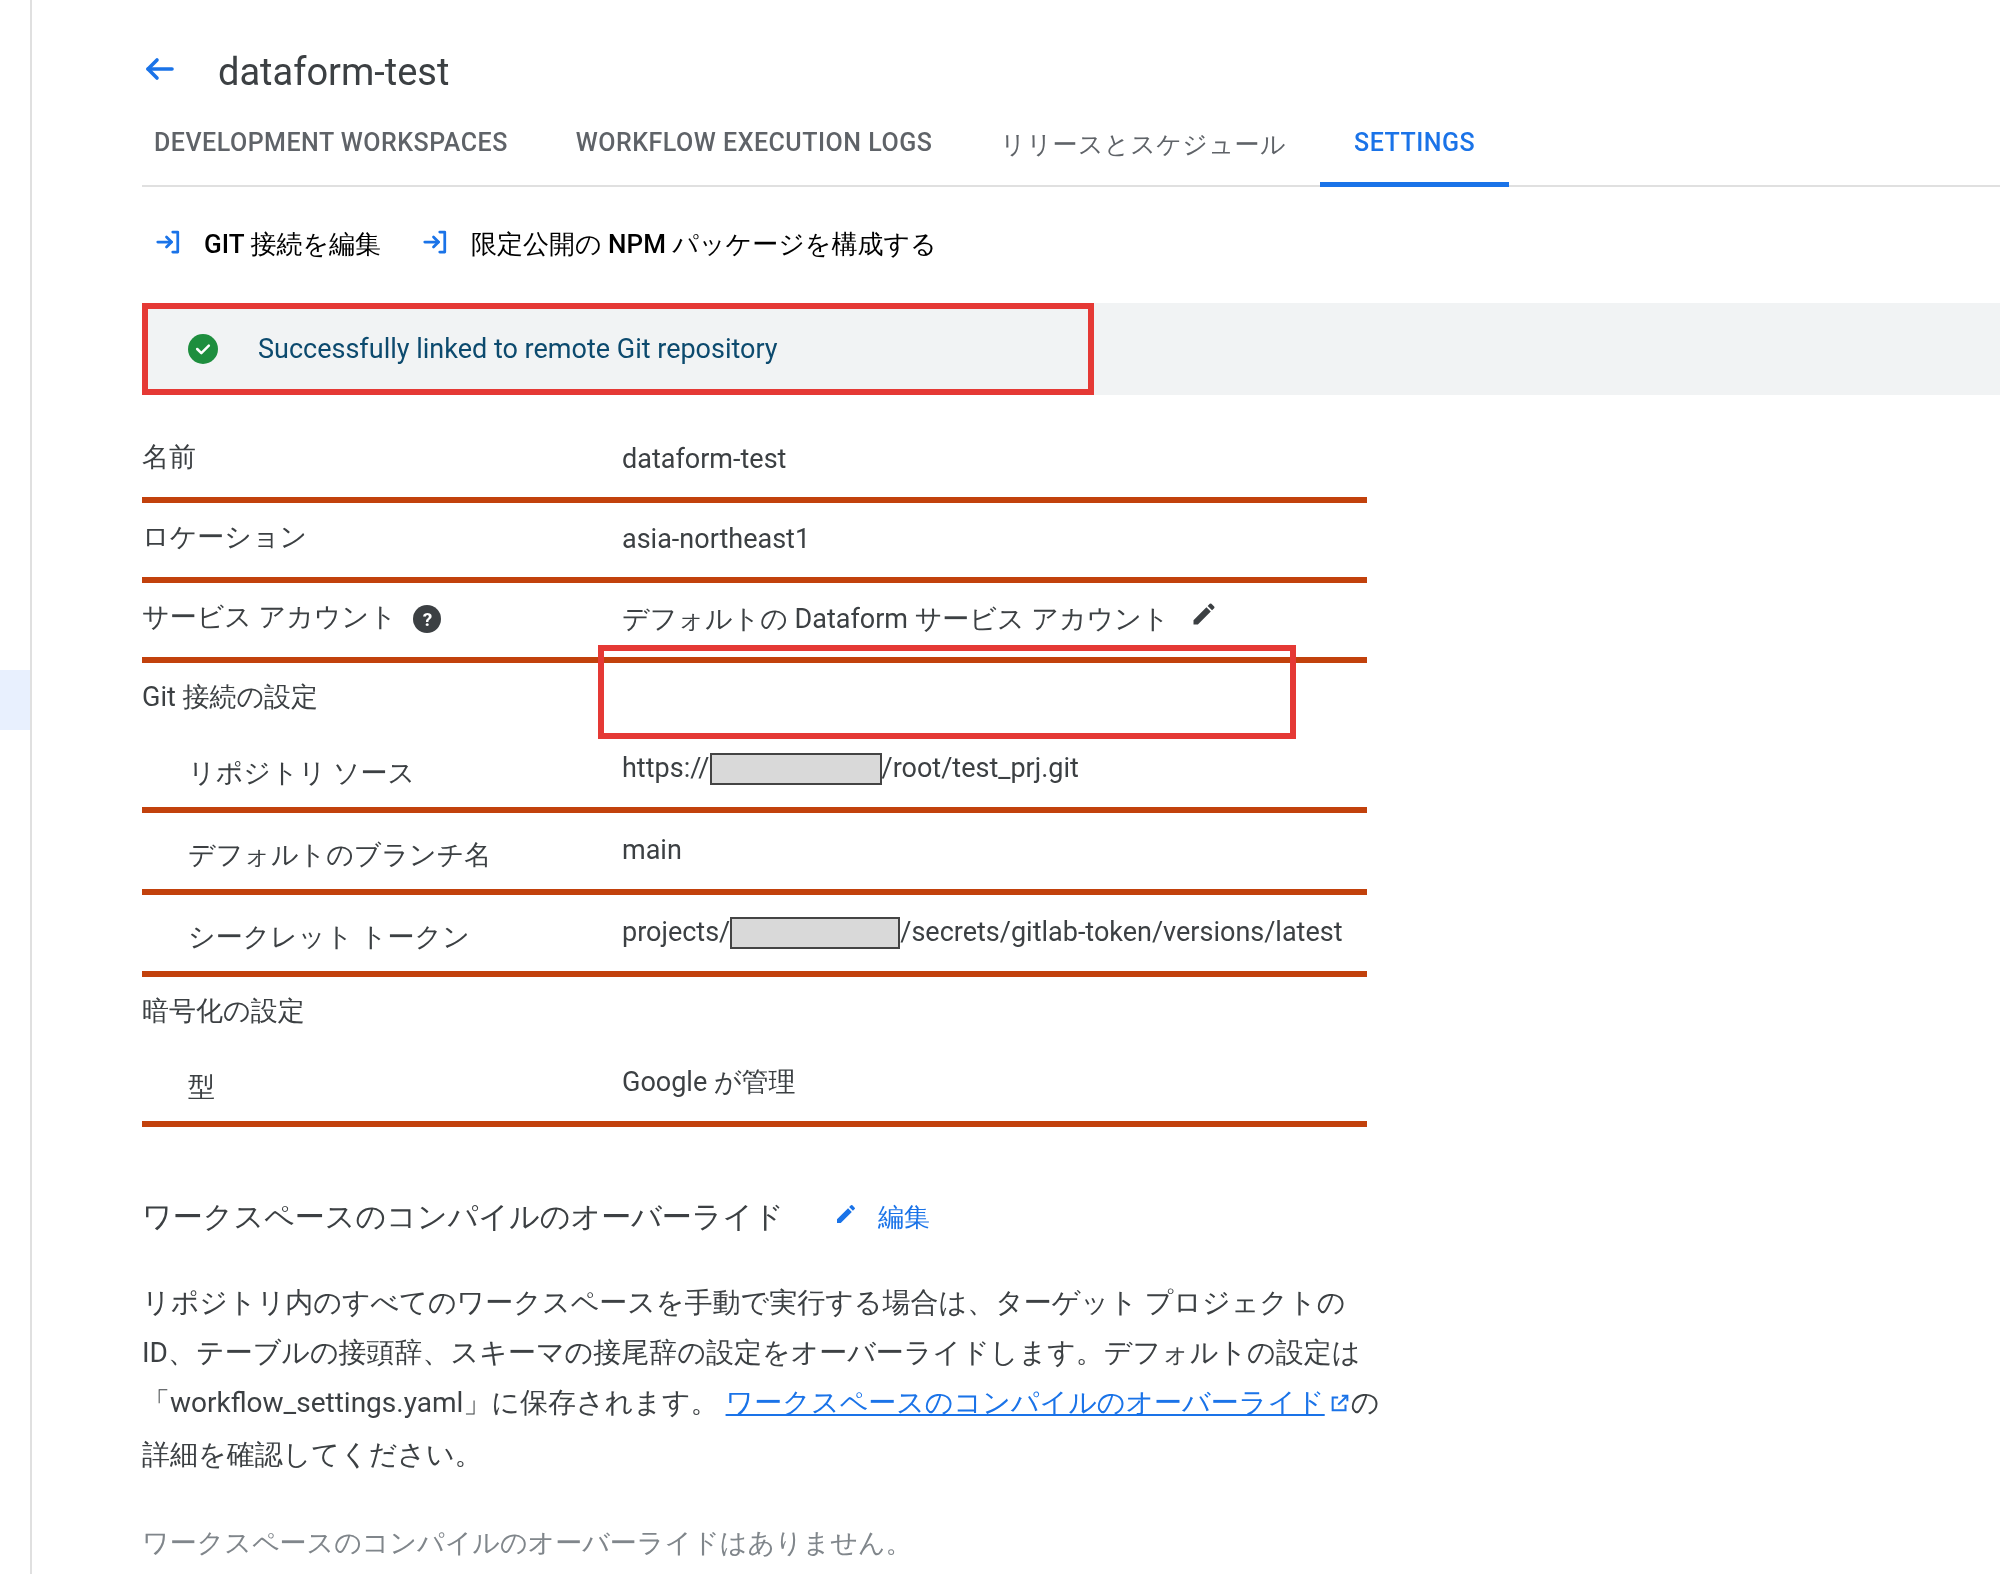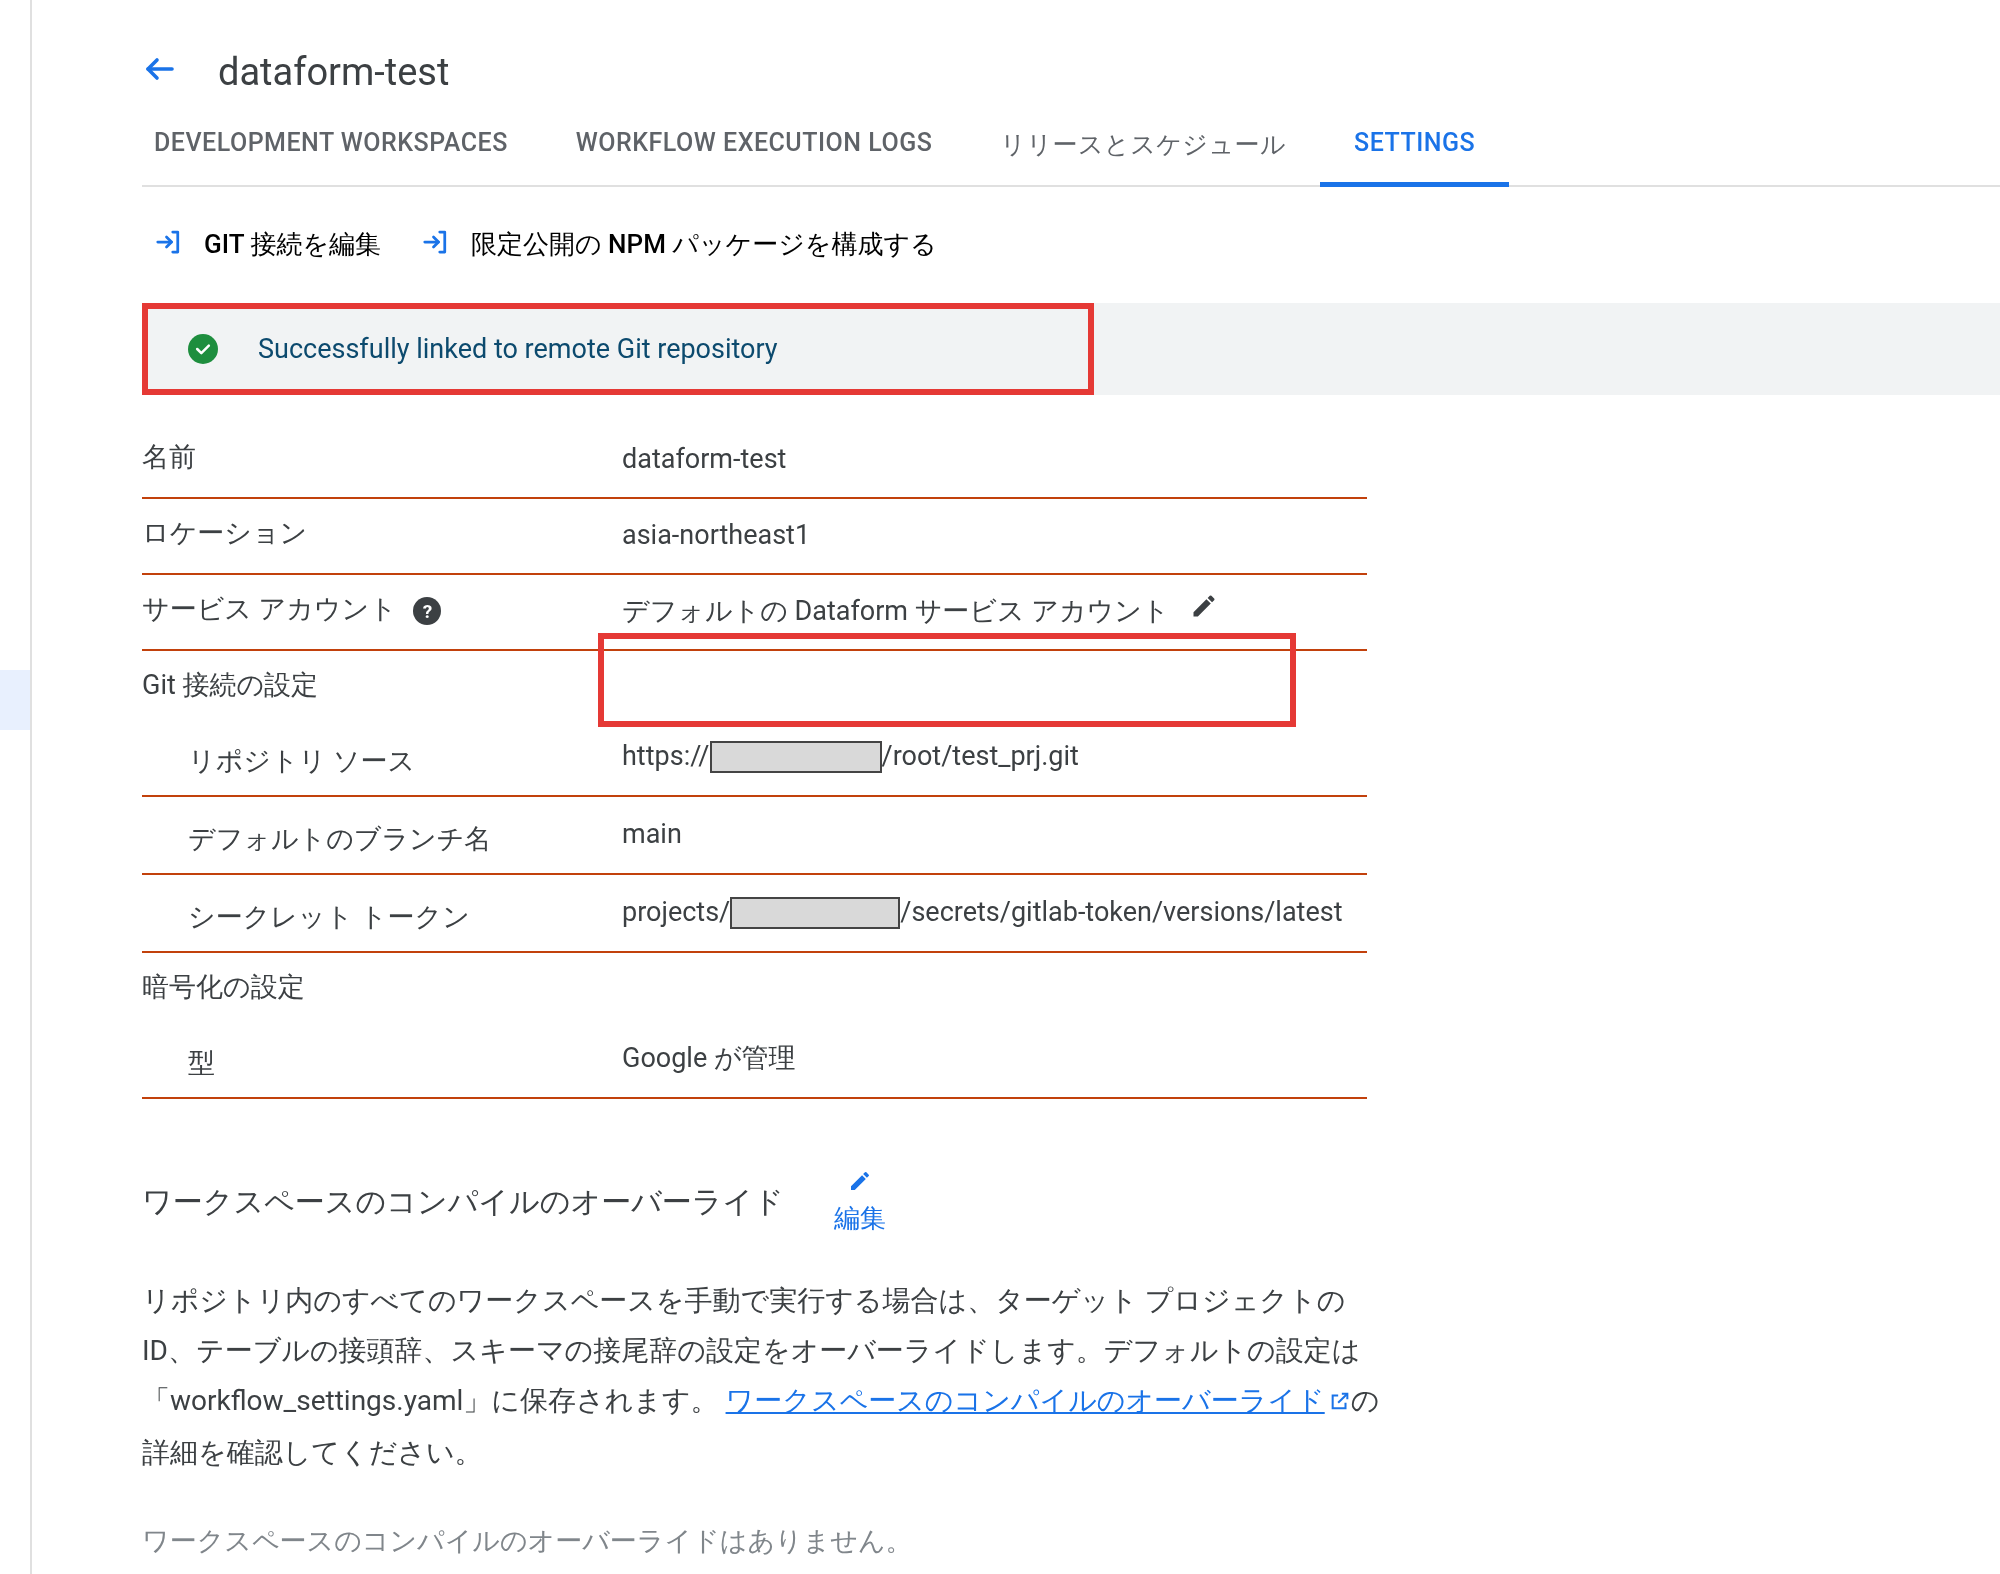--- a/index.html
+++ b/index.html
@@ -108,21 +108,21 @@
     display: flex; align-items: center; justify-content: center;
     flex-shrink: 0;
   }
   .check-circle svg { width: 20px; height: 20px; }
   .banner-text { color: #0c4a6e; font-size: 27px; }
 
   
   .settings-table { width: 1225px; }
   .row {
     display: flex;
-    border-bottom: 2px solid #c2410c;
+    border-bottom: 6px solid #c2410c;
     padding: 16px 0;
     font-size: 27px;
     color: #3c4043;
   }
   .row .label { width: 480px; flex-shrink: 0; }
   .row.indent .label { padding-left: 46px; margin-top: 8px; }
   .row .value { flex: 1; display: flex; align-items: center; gap: 20px; position: relative; line-height: 1.55; }
   .row.noborder { border-bottom: none; }
   .help-icon {
     display: inline-flex;
@@ -160,24 +160,23 @@
   .section { margin-top: 70px; width: 1260px; }
   .section-header {
     display: flex;
     align-items: center;
     gap: 50px;
     margin-bottom: 40px;
   }
   .section-title { font-size: 30px; color: #3c4043; }
   .edit-link {
     color: #1a73e8;
-    display: flex; align-items: center; gap: 2px;
+    display: flex; align-items: center; gap: 20px;
     font-size: 26px;
     cursor: pointer;
-    flex-direction: column;
   }
   .desc { font-size: 28px; color: #3c4043; line-height: 1.8; }
   .desc a { color: #1a73e8; text-decoration: underline; }
   .ext-icon { display: inline-block; vertical-align: middle; margin-left: 4px; }
   .ext-icon svg { width: 22px; height: 22px; }
   .empty-msg { color: #80868b; font-size: 27px; margin-top: 44px; }
 </style>
 </head>
 <body>
 

